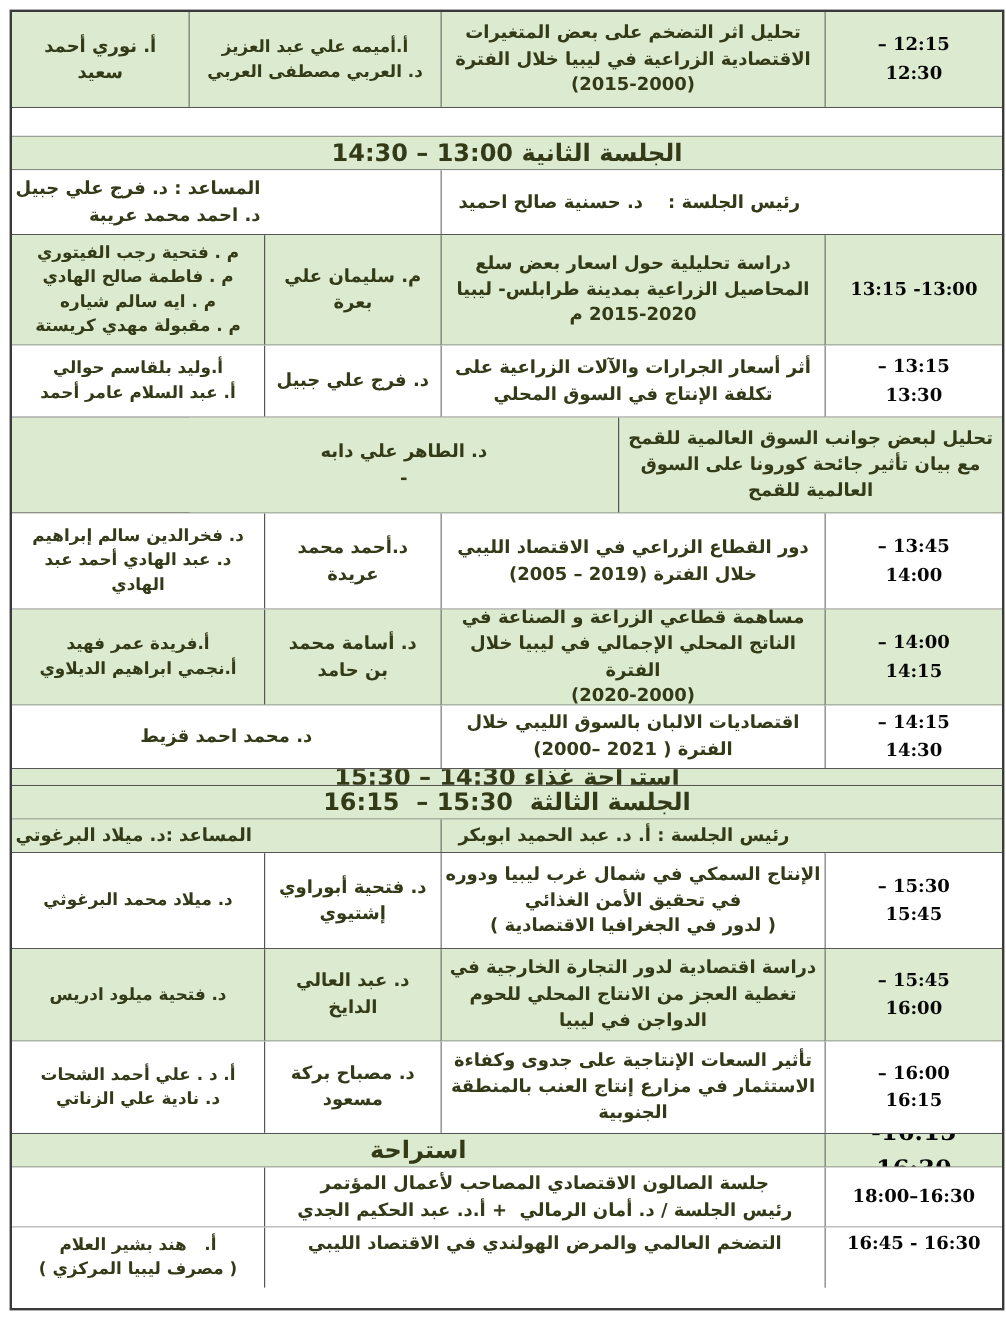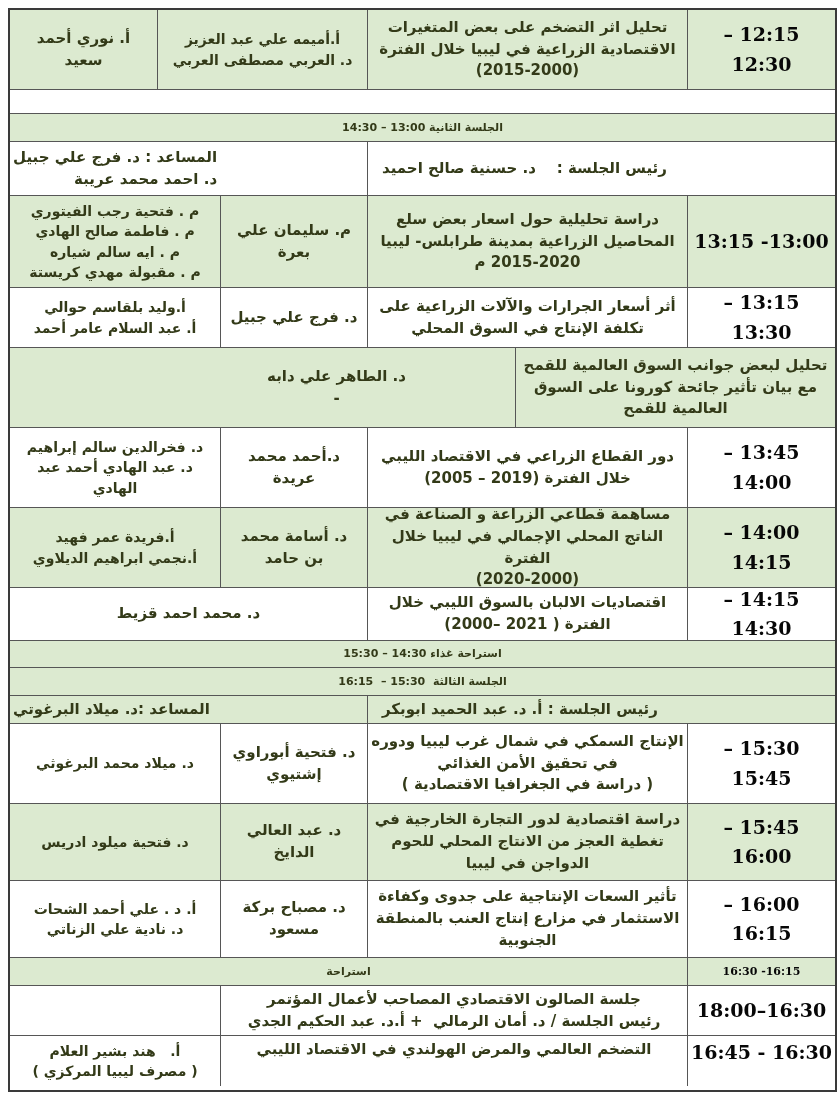--- a/index.html
+++ b/index.html
@@ -11,34 +11,34 @@
   .row{display:flex;flex-direction:row;border-bottom:1px solid #565656;
        box-sizing:border-box;flex:0 0 auto;}
   .row:last-child{border-bottom:none;}
   .cell{box-sizing:border-box;border-left:1px solid #565656;
         display:flex;align-items:center;justify-content:center;
         text-align:center;white-space:pre-wrap;overflow:hidden;
         color:#333a18;font-size:15px;line-height:1.45;padding:1px 3px;}
   .cell:last-child{border-left:none;}
   .green{background:#dcead0;}
   .white{background:#ffffff;}
-  .time{flex:0 0 148px;color:#070707;font-size:19px;line-height:1.55;
+  .time{flex:0 0 148px;color:#070707;font-size:15px;line-height:1.55;
         font-family:"DejaVu Serif","Liberation Serif",serif;}
   .title{flex:0 0 320px;}
   .presenter{flex:0 0 147px;}
   .coauthors{flex:0 0 210px;font-size:14px;}
   .span-all{flex:1 1 100%;}
   .chair-right{flex:0 0 468px;justify-content:flex-end;text-align:right;padding-left:14px;padding-right:23px;}
   .chair-left{flex:0 0 357px;justify-content:flex-end;text-align:right;padding-right:8px;}
   .merged-people{flex:0 0 357px;}
   .break-wide{flex:0 0 677px;}
   .salon-mid{flex:0 0 467px;}
   .side-210{flex:0 0 210px;font-size:14px;}
   .top-align{align-items:flex-start;}
-  .hdr .cell{font-size:11px;}
+  .hdr .cell{font-size:20px;}
 </style>
 </head>
 <body>
 
 <div id="table">
 
   <div class="row green" style="height:80px">
     <div class="cell time green">12:15 –
 12:30</div>
     <div class="cell title green">تحليل اثر التضخم على بعض المتغيرات
@@ -120,39 +120,39 @@
   </div>
 
   <div class="row white" style="height:53px">
     <div class="cell time white">14:15 –
 14:30</div>
     <div class="cell title white">اقتصاديات الالبان بالسوق الليبي خلال
 الفترة ‪(2000– 2021 )‬</div>
     <div class="cell merged-people white">د. محمد احمد قزيط</div>
   </div>
 
-  <div class="row green hdr" style="height:27px">
+  <div class="row green hdr" style="height:14px">
     <div class="cell span-all green">استراحة غذاء 14:30 – 15:30</div>
   </div>
 
   <div class="row green hdr" style="height:28px">
     <div class="cell span-all green">الجلسة الثالثة  15:30 –  16:15</div>
   </div>
 
   <div class="row green" style="height:28px">
     <div class="cell chair-right green">رئيس الجلسة : أ. د. عبد الحميد ابوبكر</div>
     <div class="cell chair-left green">المساعد :د. ميلاد البرغوتي</div>
   </div>
 
   <div class="row white" style="height:80px">
     <div class="cell time white">15:30 –
 15:45</div>
     <div class="cell title white">الإنتاج السمكي في شمال غرب ليبيا ودوره
 في تحقيق الأمن الغذائي
-( دراسة في الجغرافيا الاقتصادية )</div>
+( لدور في الجغرافيا الاقتصادية )</div>
     <div class="cell presenter white">د. فتحية أبوراوي
 إشتيوي</div>
     <div class="cell coauthors white">د. ميلاد محمد البرغوثي</div>
   </div>
 
   <div class="row green" style="height:77px">
     <div class="cell time green">15:45 –
 16:00</div>
     <div class="cell title green">دراسة اقتصادية لدور التجارة الخارجية في
 تغطية العجز من الانتاج المحلي للحوم

